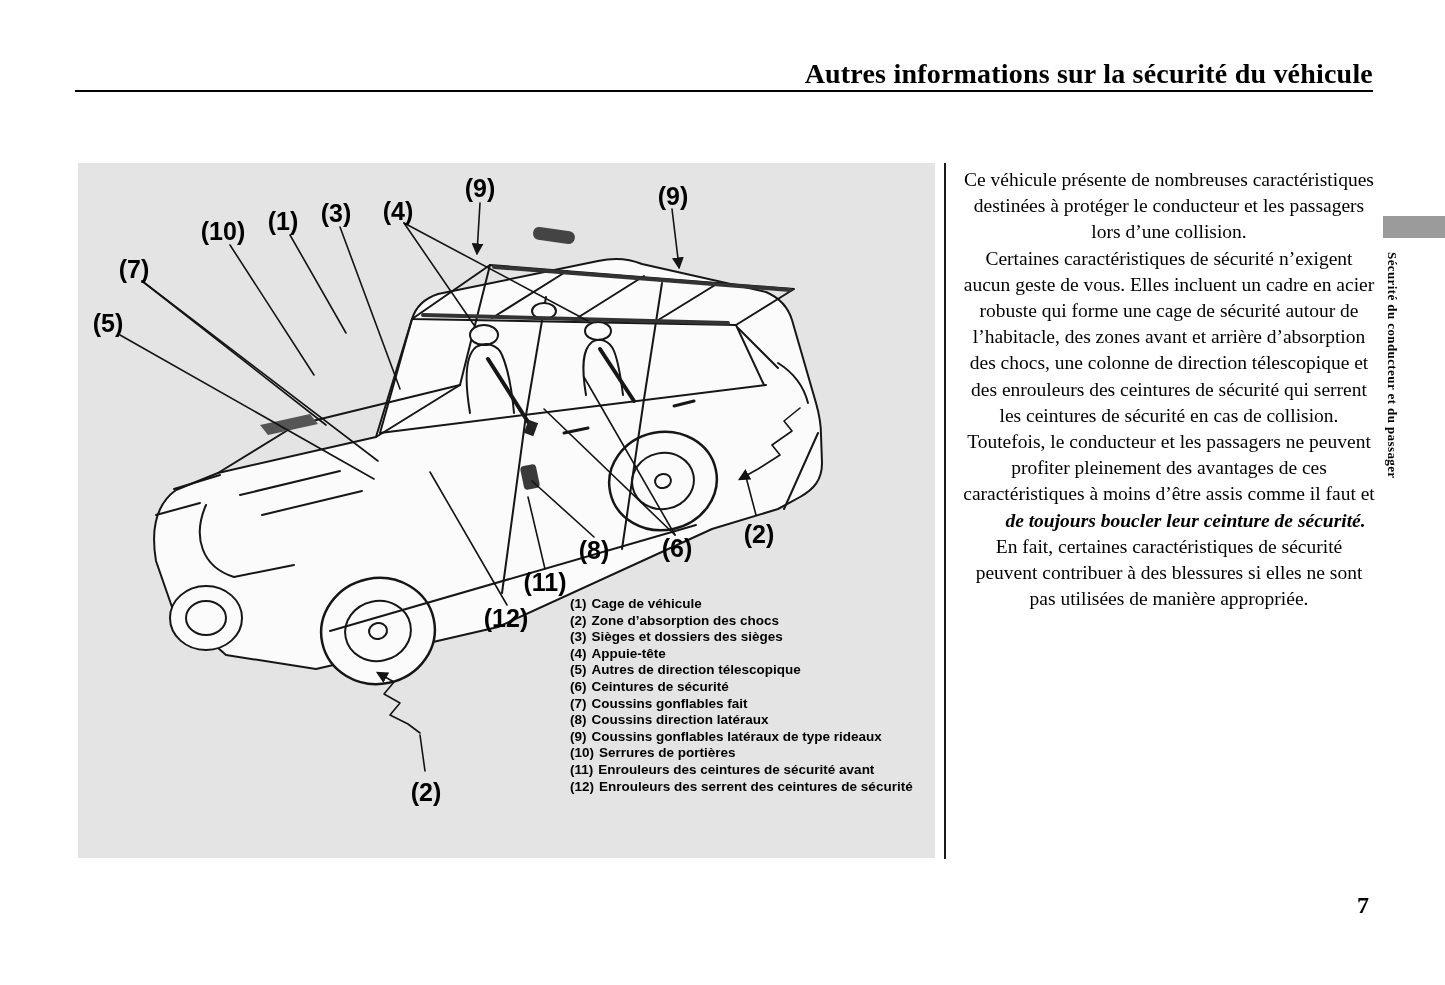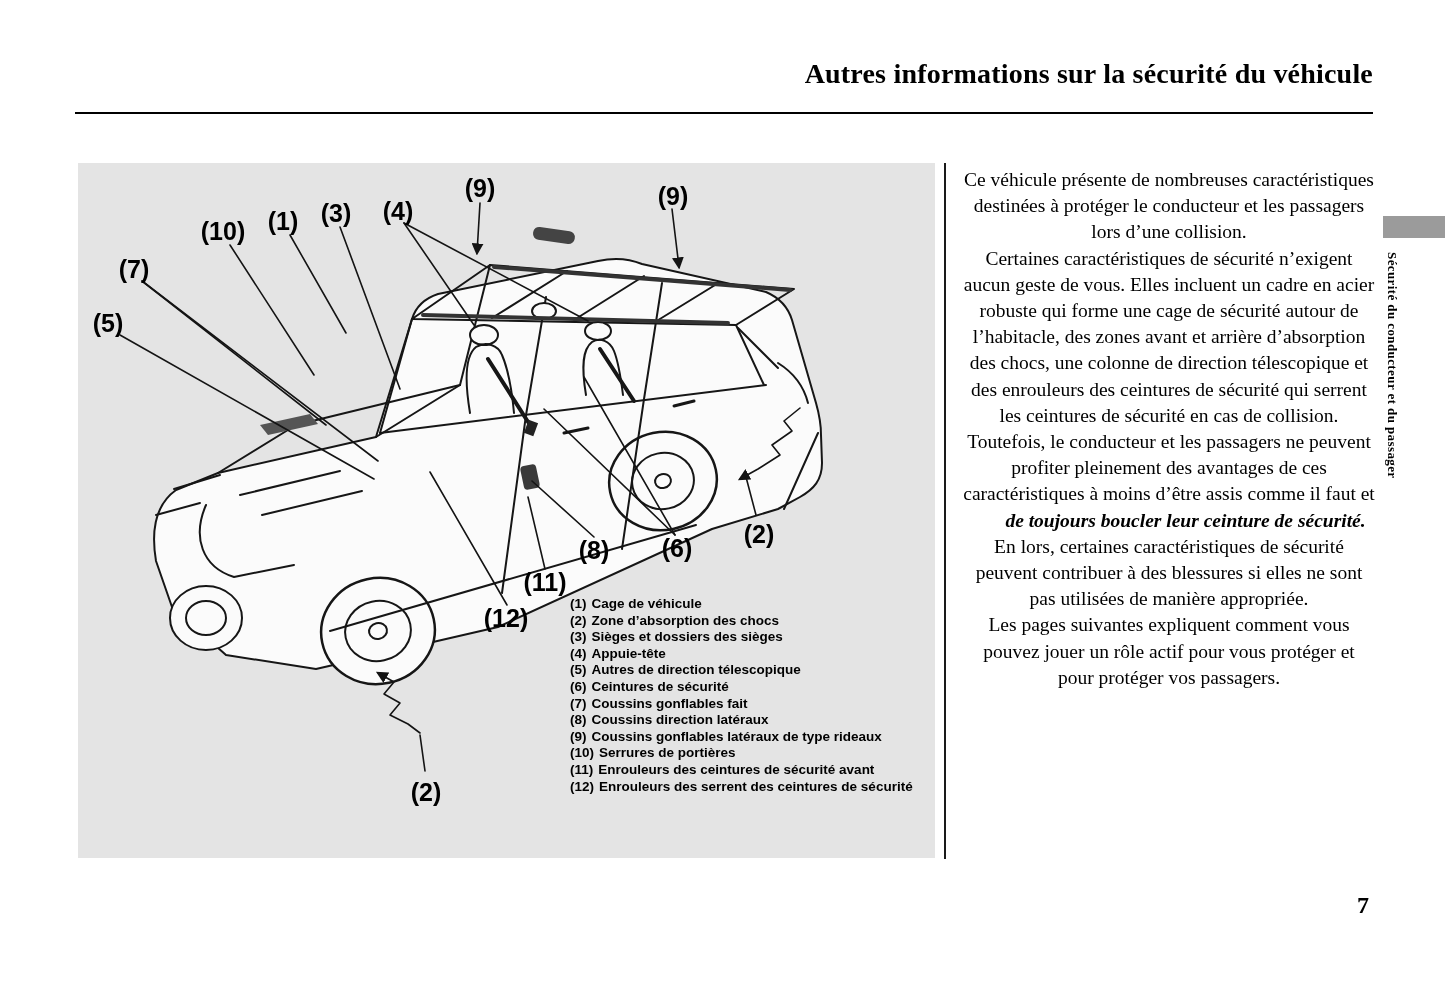--- a/index.html
+++ b/index.html
@@ -14,21 +14,20 @@
     overflow: hidden;
   }
   
   .header {
     position: absolute;
     left: 75px;
     top: 58px;
     width: 1298px;
     text-align: right;
     border-bottom: 2px solid #000;
-    padding-bottom: 22px;
   }
   .header h1 {
     font-size: 28px;
     font-weight: bold;
     letter-spacing: 0.2px;
   }
   
   .panel {
     position: absolute;
     left: 78px;
@@ -288,22 +287,21 @@
           <span class="ll">Enrouleurs des serrent des ceintures de sécurité</span>
         </div>
     </div>
   </div>
 
   <div class="divider"></div>
 
   <div class="text-col">
     <p><span>Ce véhicule présente de nombreuses caractéristiques destinées à protéger le conducteur et les passagers lors d’une collision.</span></p>
     <p><span>Certaines caractéristiques de sécurité n’exigent aucun geste de vous. Elles incluent un cadre en acier robuste qui forme une cage de sécurité autour de l’habitacle, des zones avant et arrière d’absorption des chocs, une colonne de direction télescopique et des enrouleurs des ceintures de sécurité qui serrent les ceintures de sécurité en cas de collision.</span></p>
-    <p><span>Toutefois, le conducteur et les passagers ne peuvent profiter pleinement des avantages de ces caractéristiques à moins d’être assis comme il faut et </span><span class="bi">de toujours boucler leur ceinture de sécurité.</span><span> En lors, certaines caractéristiques de sécurité peuvent contribuer à des blessures si elles ne sont pas utilisées de manière appropriée.</span></p>
-    <p><span>Les pages suivantes expliquent comment vous pouvez jouer un rôle actif pour vous protéger et pour protéger vos passagers.</span></p>
+    <p><span>Toutefois, le conducteur et les passagers ne peuvent profiter pleinement des avantages de ces caractéristiques à moins d’être assis comme il faut et </span><span class="bi">de toujours boucler leur ceinture de sécurité.</span><span> En fait, certaines caractéristiques de sécurité peuvent contribuer à des blessures si elles ne sont pas utilisées de manière appropriée.</span></p>
   </div>
 
   <div class="side-tab"></div>
   <div class="side-label">Sécurité du conducteur et du passager</div>
 
   <div class="page-num">7</div>
 
 </div>
 
 </body></html>

